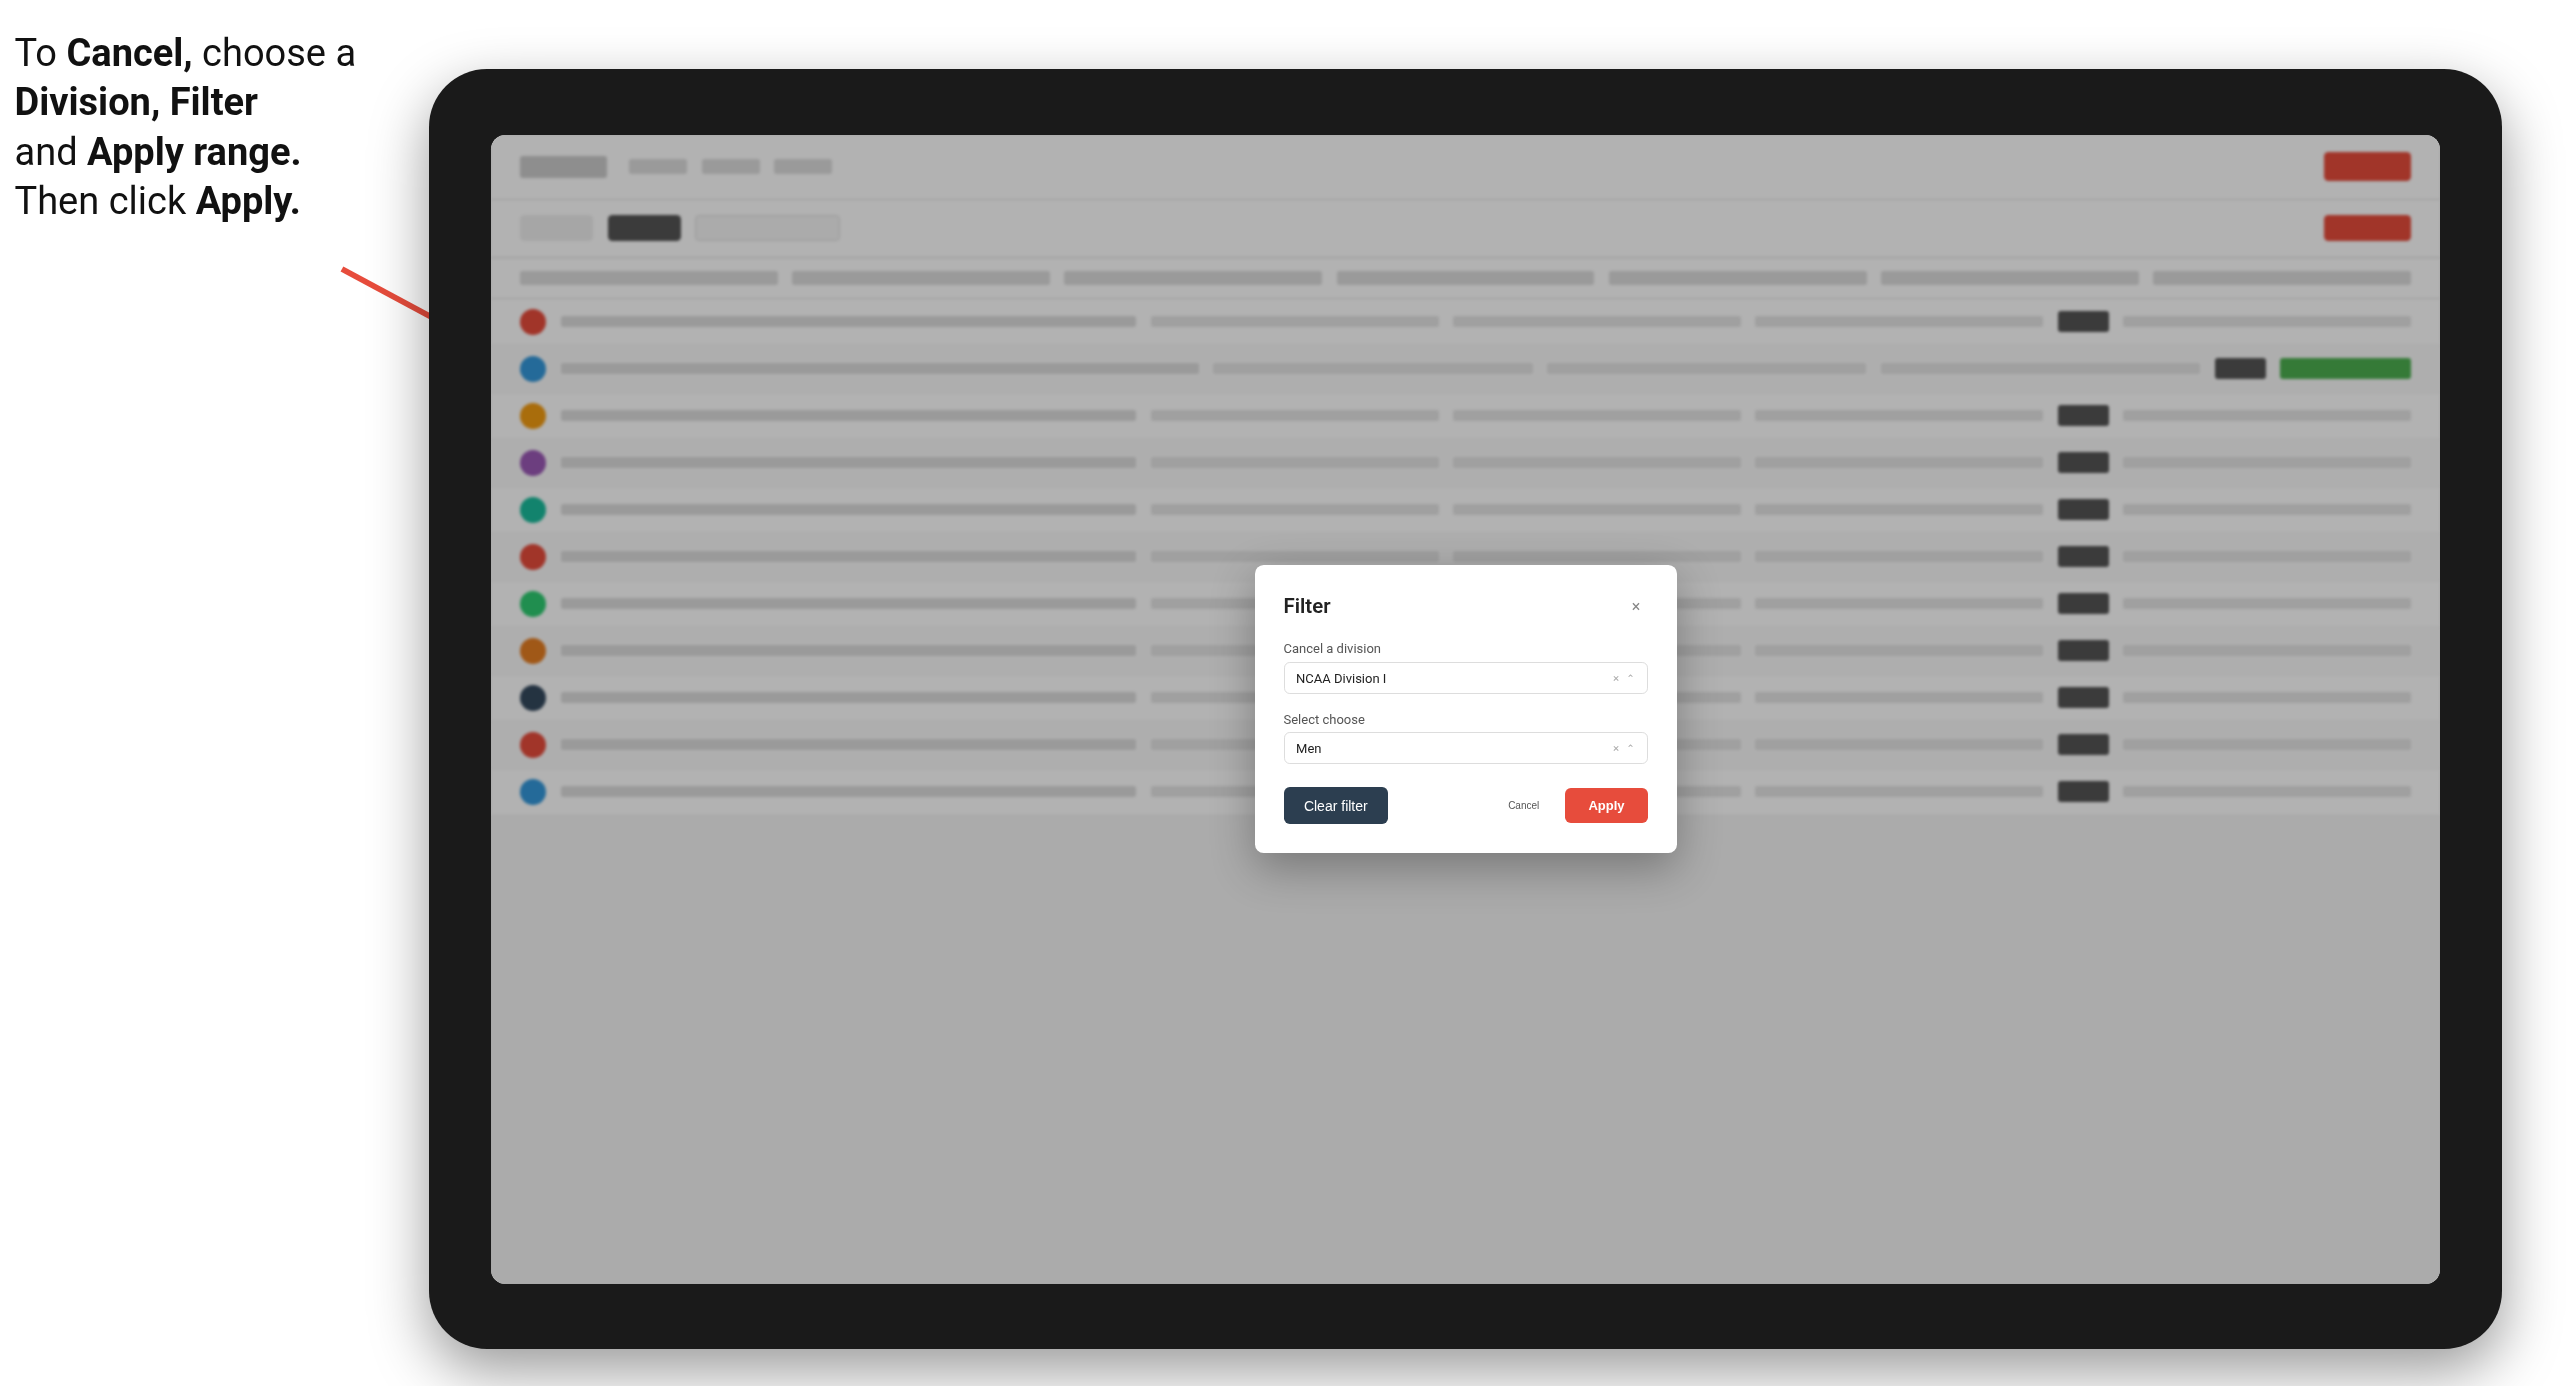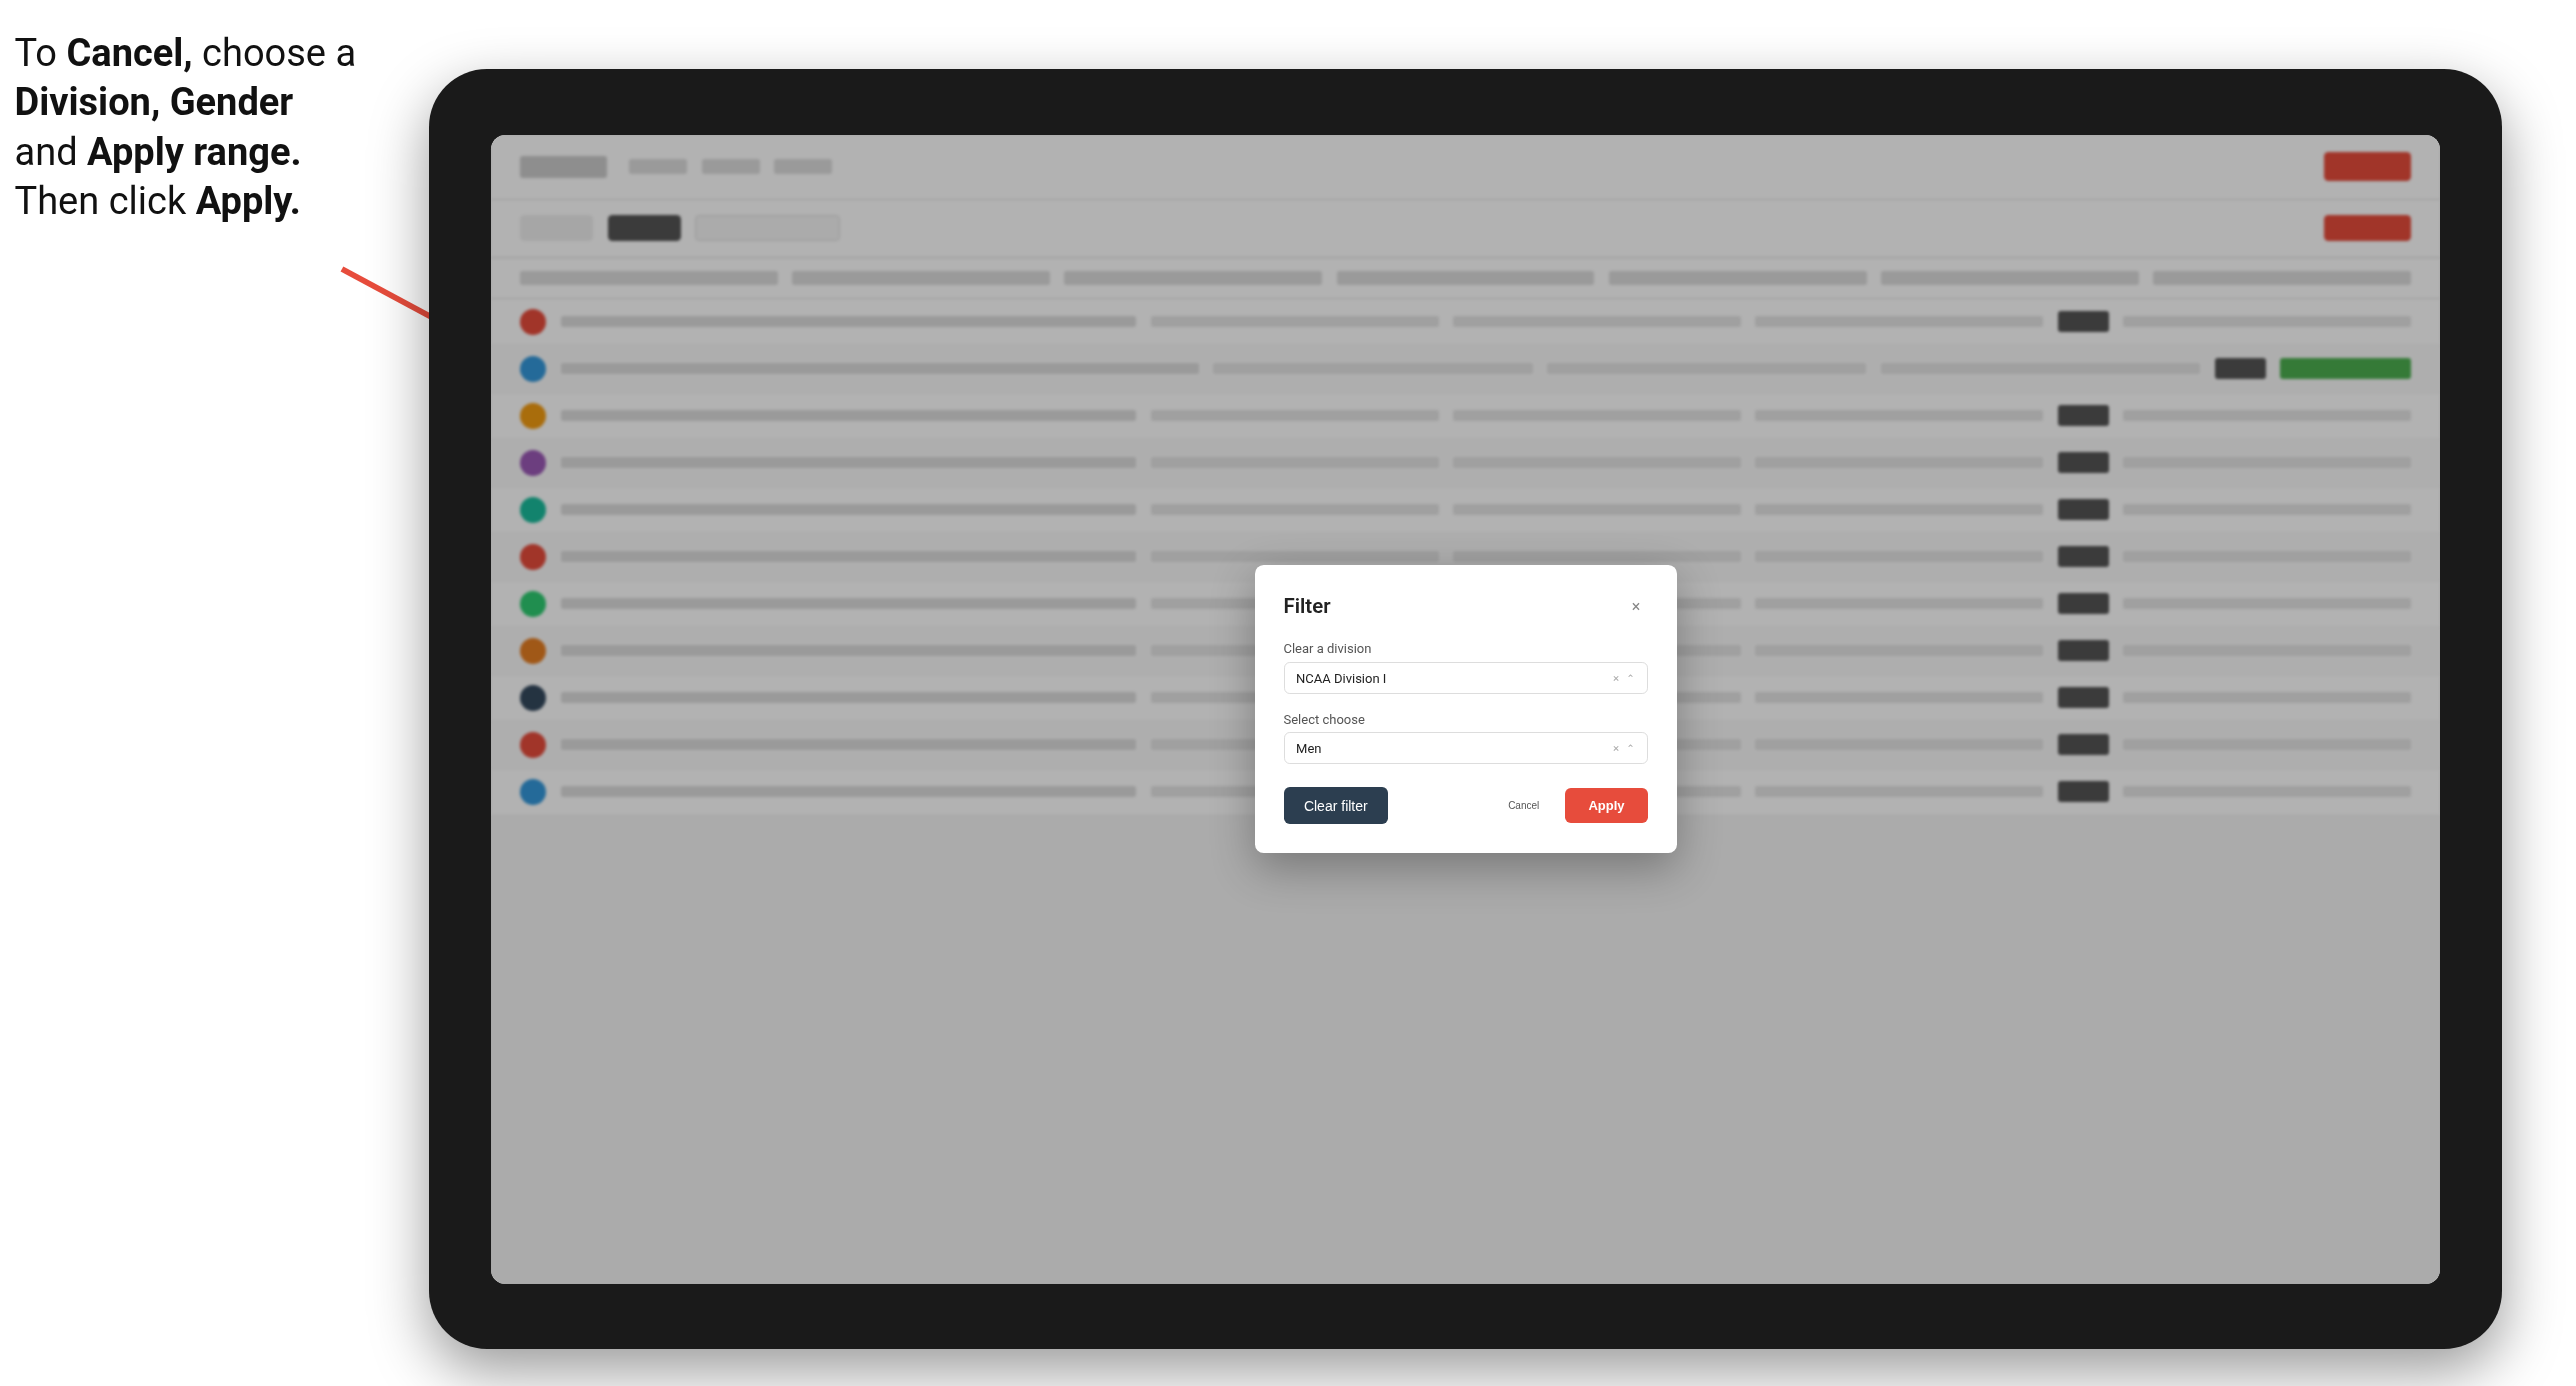--- a/index.html
+++ b/index.html
@@ -388,21 +388,21 @@
       font-size: 13px;
       font-weight: 600;
       cursor: pointer;
     }
   </style>
 </head>
 <body>
 
 <div class="instruction-text">
   <span>To <strong>Cancel,</strong> choose a</span><br>
-  <strong>Division, Gender</strong><br>
+  <strong>Division, Filter</strong><br>
   <span>and <strong>Apply range.</strong></span><br>
   <span>Then click <strong>Apply.</strong></span>
 </div>
 
 <svg class="arrow-container" xmlns="http://www.w3.org/2000/svg" viewBox="0 0 3542 1906" width="2576" height="1386">
   <defs>
     <marker id="arrowhead" markerWidth="10" markerHeight="7" refX="10" refY="3.5" orient="auto">
       <polygon points="0 0, 10 3.5, 0 7" fill="#e74c3c"></polygon>
     </marker>
   </defs>
@@ -550,21 +550,21 @@
 
     <div class="modal-overlay">
       <div class="modal">
 
         <div class="modal-header">
           <span class="modal-title">Filter</span>
           <div class="modal-close">×</div>
         </div>
 
         <div class="form-group">
-          <label class="form-label">Clear a division</label>
+          <label class="form-label">Cancel a division</label>
           <div class="select-field">
             <span class="select-field-value">NCAA Division I</span>
             <div class="select-field-controls">
               <span class="select-clear">×</span>
               <span class="select-chevron">⌃</span>
             </div>
           </div>
         </div>
 
         <div class="form-group">

